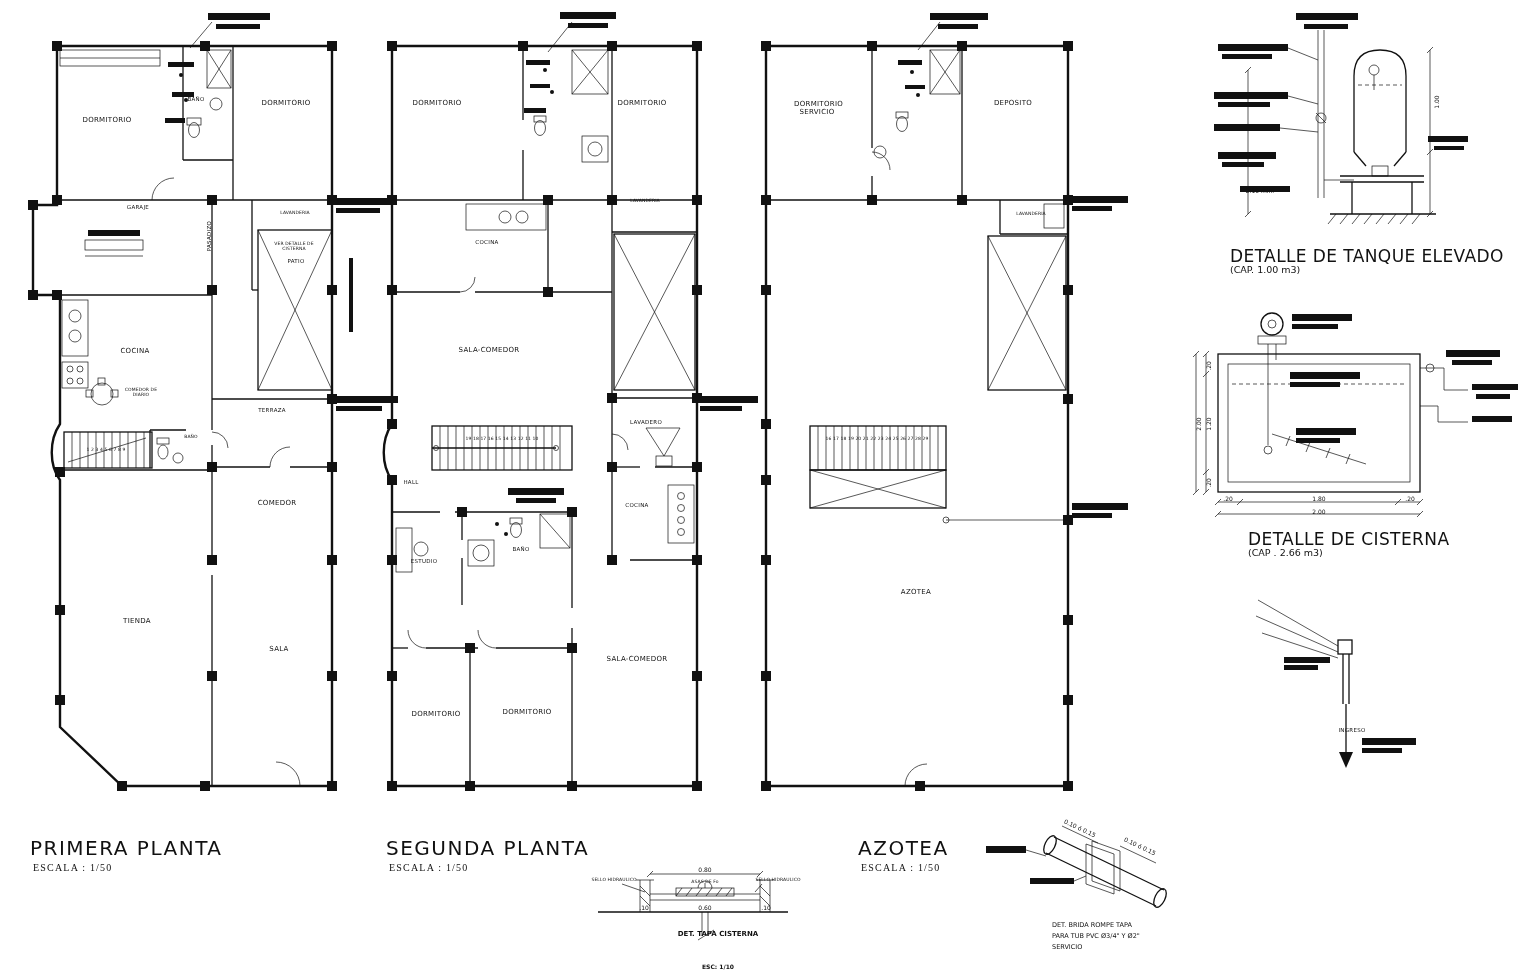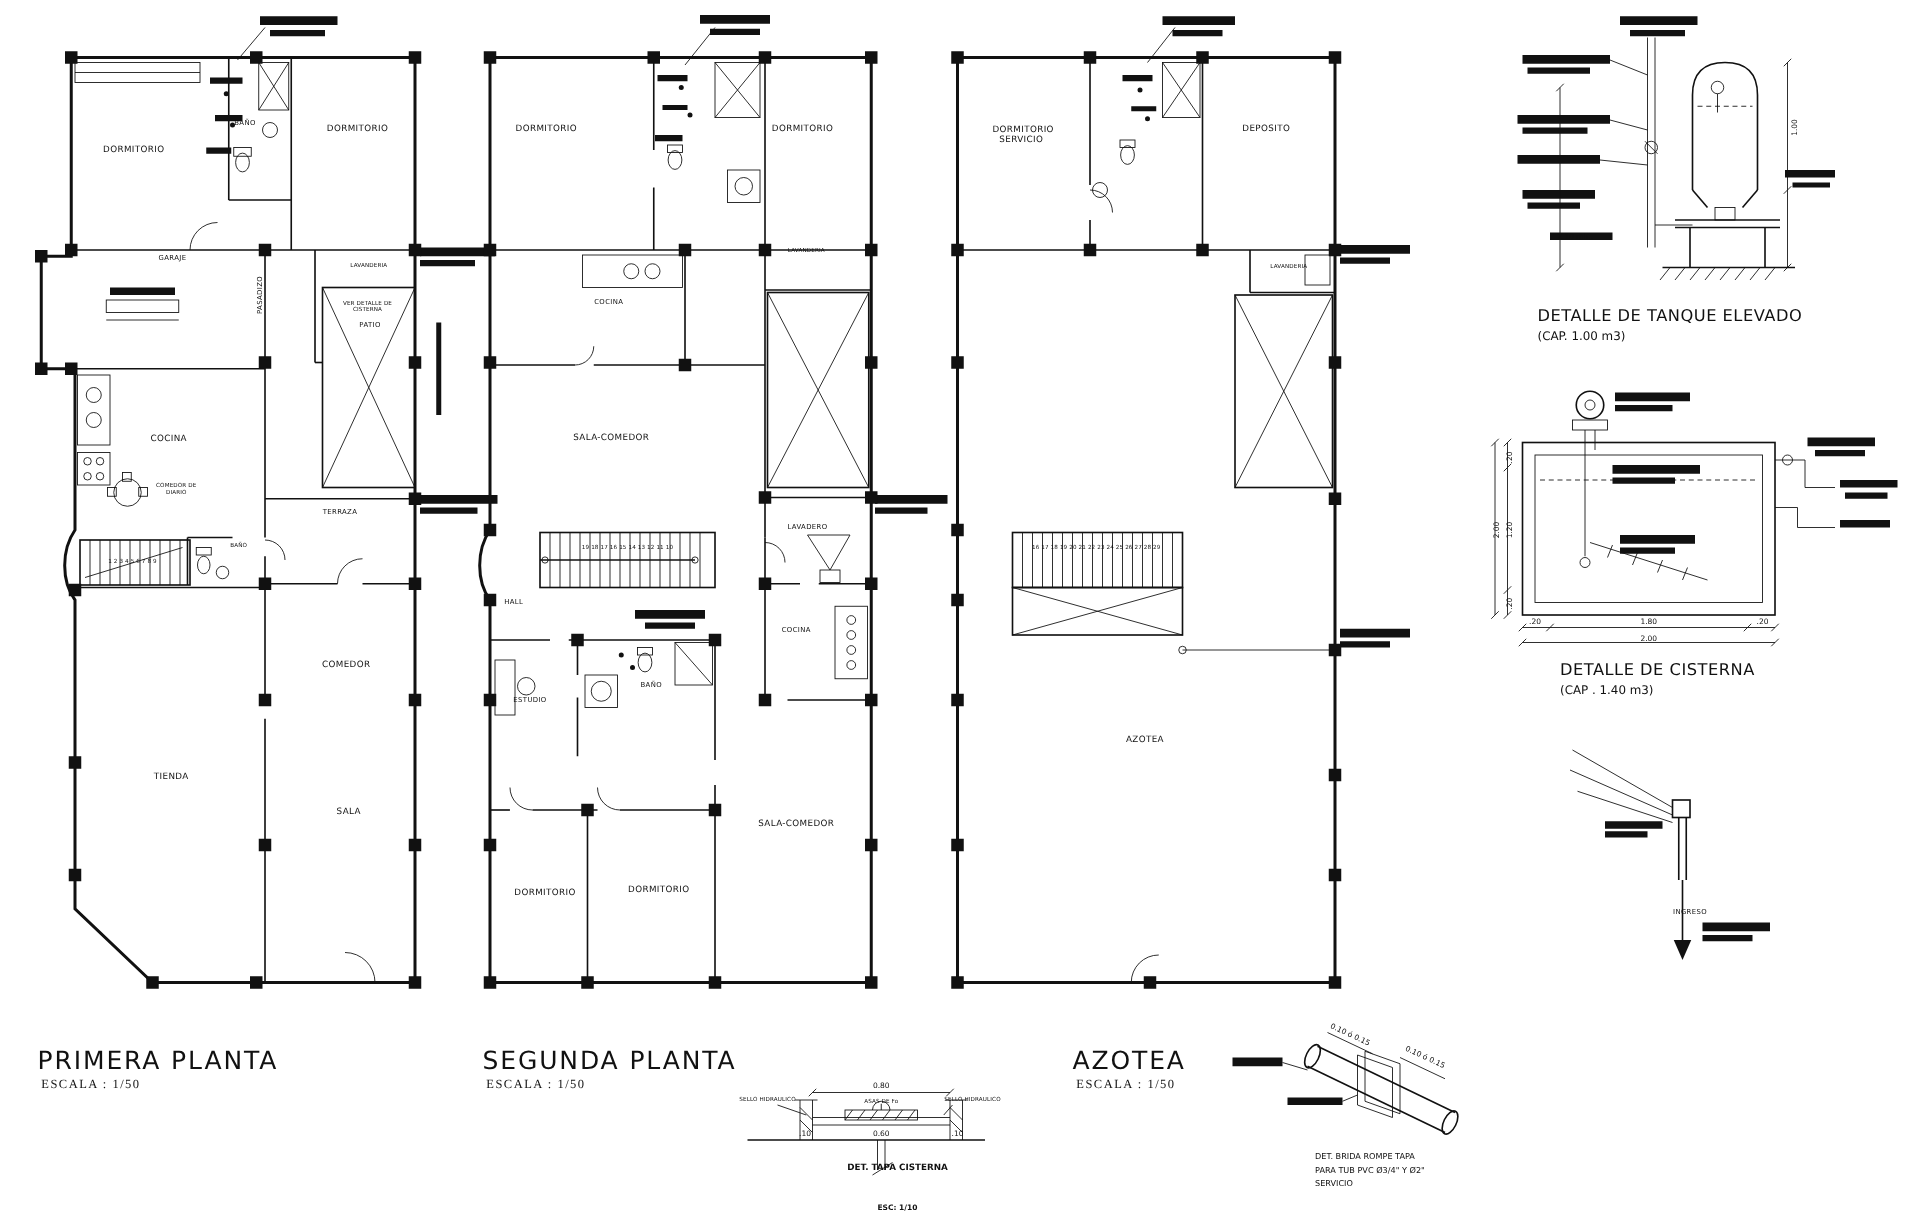--- a/index.html
+++ b/index.html
@@ -15,21 +15,21 @@
   .dot{fill:#111;stroke:none;}
   .dash{fill:none;stroke:#111;stroke-width:0.7;stroke-dasharray:4 3;}
   .lbl{position:absolute;transform:translate(-50%,-50%);font-size:7px;letter-spacing:.3px;
        white-space:nowrap;text-align:center;line-height:1.15;}
   .tiny{font-size:5.5px;}
   .micro{font-size:4.5px;letter-spacing:.1px;}
   .rot{transform:translate(-50%,-50%) rotate(-90deg);}
   .wrap44{white-space:normal;width:46px;}
   .title{position:absolute;font-size:20px;letter-spacing:1.5px;white-space:nowrap;}
   .subtitle{position:absolute;font-size:10px;letter-spacing:1.2px;white-space:nowrap;font-family:Liberation Serif, serif;}
-  .caption{position:absolute;font-size:13px;letter-spacing:.4px;white-space:nowrap;}
+  .caption{position:absolute;font-size:17px;letter-spacing:.4px;white-space:nowrap;}
   .capsub{position:absolute;font-size:9.5px;white-space:nowrap;}
   .smallcap{position:absolute;font-size:7px;font-weight:bold;transform:translate(-50%,0);white-space:nowrap;}
   .smallcap2{position:absolute;font-size:6px;font-weight:bold;transform:translate(-50%,0);white-space:nowrap;}
   .note{position:absolute;font-size:6.5px;white-space:nowrap;}
   .dim{position:absolute;transform:translate(-50%,-50%);font-size:6px;white-space:nowrap;}
   .dimrot{transform:translate(-50%,-50%) rotate(-90deg);}
   .rot25{transform:translate(-50%,-50%) rotate(25deg);}
 </style>
 </head>
 <body>
@@ -546,21 +546,21 @@
 <div class="lbl" style="left:286px;top:103px">DORMITORIO</div>
 <div class="lbl tiny" style="left:138px;top:207px">GARAJE</div>
 <div class="lbl tiny rot" style="left:209px;top:236px">PASADIZO</div>
 <div class="lbl micro" style="left:295px;top:213px">LAVANDERIA</div>
 <div class="lbl micro wrap44" style="left:294px;top:246px">VER DETALLE DE CISTERNA</div>
 <div class="lbl tiny" style="left:296px;top:261px">PATIO</div>
 <div class="lbl" style="left:135px;top:351px">COCINA</div>
 <div class="lbl micro wrap44" style="left:141px;top:392px">COMEDOR DE DIARIO</div>
 <div class="lbl tiny" style="left:272px;top:410px">TERRAZA</div>
 <div class="lbl micro" style="left:191px;top:437px">BAÑO</div>
-<div class="lbl" style="left:277px;top:532px">COMEDOR</div>
+<div class="lbl" style="left:277px;top:503px">COMEDOR</div>
 <div class="lbl" style="left:279px;top:649px">SALA</div>
 <div class="lbl" style="left:137px;top:621px">TIENDA</div>
 <div class="lbl micro" style="left:106px;top:450px">1 2 3 4 5 6 7 8 9</div>
 
 <div class="lbl" style="left:437px;top:103px">DORMITORIO</div>
 <div class="lbl" style="left:642px;top:103px">DORMITORIO</div>
 <div class="lbl tiny" style="left:487px;top:242px">COCINA</div>
 <div class="lbl micro" style="left:645px;top:201px">LAVANDERIA</div>
 <div class="lbl" style="left:489px;top:350px">SALA-COMEDOR</div>
 <div class="lbl tiny" style="left:646px;top:422px">LAVADERO</div>
@@ -582,21 +582,21 @@
 <div class="title" style="left:30px;top:836px">PRIMERA PLANTA</div>
 <div class="subtitle" style="left:33px;top:862px">ESCALA :  1/50</div>
 <div class="title" style="left:386px;top:836px">SEGUNDA  PLANTA</div>
 <div class="subtitle" style="left:389px;top:862px">ESCALA :  1/50</div>
 <div class="title" style="left:858px;top:836px">AZOTEA</div>
 <div class="subtitle" style="left:861px;top:862px">ESCALA :  1/50</div>
 
 <div class="caption" style="left:1230px;top:246px">DETALLE DE TANQUE ELEVADO</div>
 <div class="capsub" style="left:1230px;top:264px">(CAP. 1.00 m3)</div>
 <div class="caption" style="left:1248px;top:529px">DETALLE DE CISTERNA</div>
-<div class="capsub" style="left:1248px;top:547px">(CAP . 1.40 m3)</div>
+<div class="capsub" style="left:1248px;top:547px">(CAP . 2.66 m3)</div>
 <div class="smallcap" style="left:718px;top:930px">DET. TAPA CISTERNA</div>
 <div class="smallcap2" style="left:718px;top:963px">ESC: 1/10</div>
 <div class="note" style="left:1052px;top:921px">DET. BRIDA ROMPE TAPA</div>
 <div class="note" style="left:1052px;top:932px">PARA TUB  PVC Ø3/4" Y Ø2"</div>
 <div class="note" style="left:1052px;top:943px">SERVICIO</div>
 <div class="lbl tiny" style="left:1352px;top:730px">INGRESO</div>
 
 <div class="dim" style="left:1260px;top:190px">2.10 min.</div>
 <div class="dim dimrot" style="left:1436px;top:102px">1.00</div>
 <div class="dim" style="left:1228px;top:498px">.20</div>

